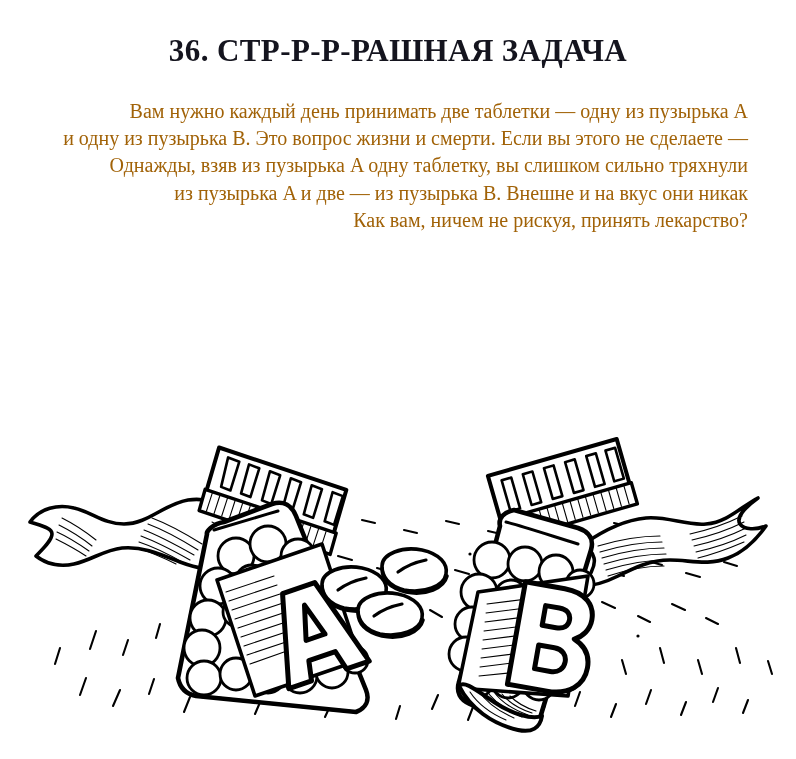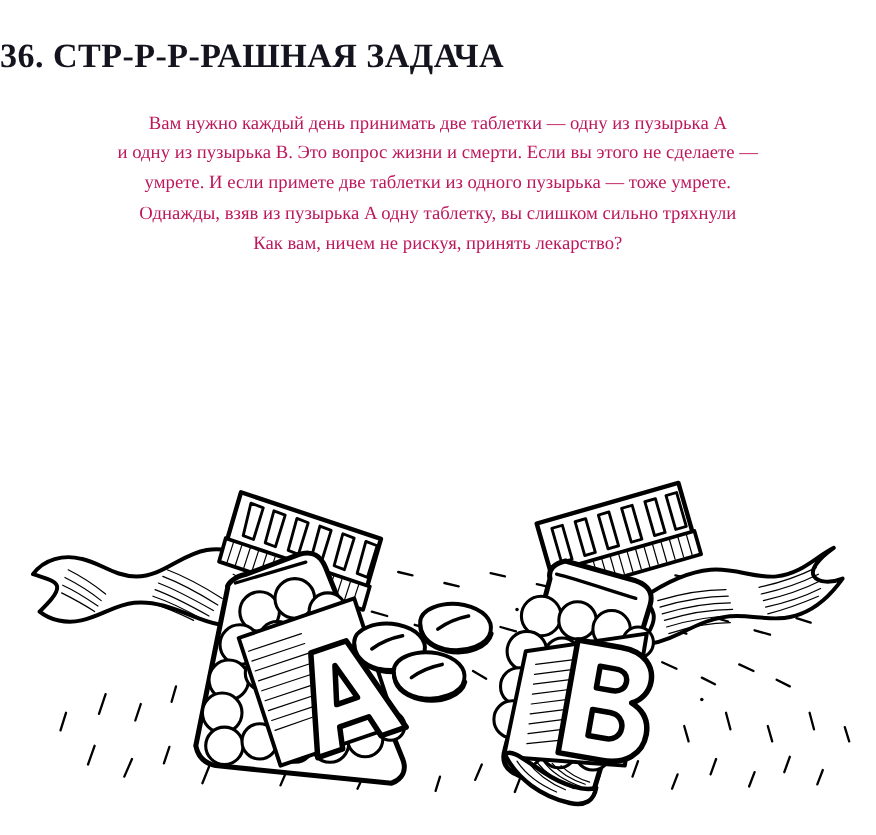--- a/index.html
+++ b/index.html
@@ -16,38 +16,39 @@
     font-family: "Liberation Serif", "DejaVu Serif", serif;
     color: #1a1a22;
   }
 
   
   .title {
     position: absolute;
     top: 12px;
     left: 0;
     width: 796px;
+    text-align: center;
     font-family: "Liberation Serif", "DejaVu Serif", serif;
     font-weight: bold;
     font-size: 31px;
     letter-spacing: 0.4px;
     color: #14141e;
     white-space: nowrap;
   }
 
   
   .body-text {
     position: absolute;
     top: 98px;
     left: 48px;
     width: 700px;
-    text-align: center;
-    font-size: 17px;
+    text-align: right;
+    font-size: 20px;
     line-height: 27.2px;
-    color: #be185d;
+    color: #a16207;
   }
   .body-text .line {
     display: block;
     white-space: nowrap;
   }
 
   
   .illustration {
     position: absolute;
     top: 348px;
@@ -94,22 +95,22 @@
 </head>
 <body>
 
 <div class="page">
 
   <h1 class="title">36. СТР-Р-Р-РАШНАЯ ЗАДАЧА</h1>
 
   <div class="body-text">
     <span class="line">Вам нужно каждый день принимать две таблетки — одну из пузырька A</span>
     <span class="line">и одну из пузырька B. Это вопрос жизни и смерти. Если вы этого не сделаете —</span>
-    <span class="line">умрете. И если примете две таблетки из одного пузырька — тоже умрете.</span>
     <span class="line">Однажды, взяв из пузырька A одну таблетку, вы слишком сильно тряхнули</span>
+    <span class="line">из пузырька A и две — из пузырька B. Внешне и на вкус они никак</span>
     <span class="line">Как вам, ничем не рискуя, принять лекарство?</span>
   </div>
 
   <div class="illustration">
     <svg viewBox="0 0 796 400" xmlns="http://www.w3.org/2000/svg">
 
       <g class="ground">
         <path d="M60,300 l-5,16"></path>
         <path d="M96,283 l-6,18"></path>
         <path d="M128,292 l-5,15"></path>

